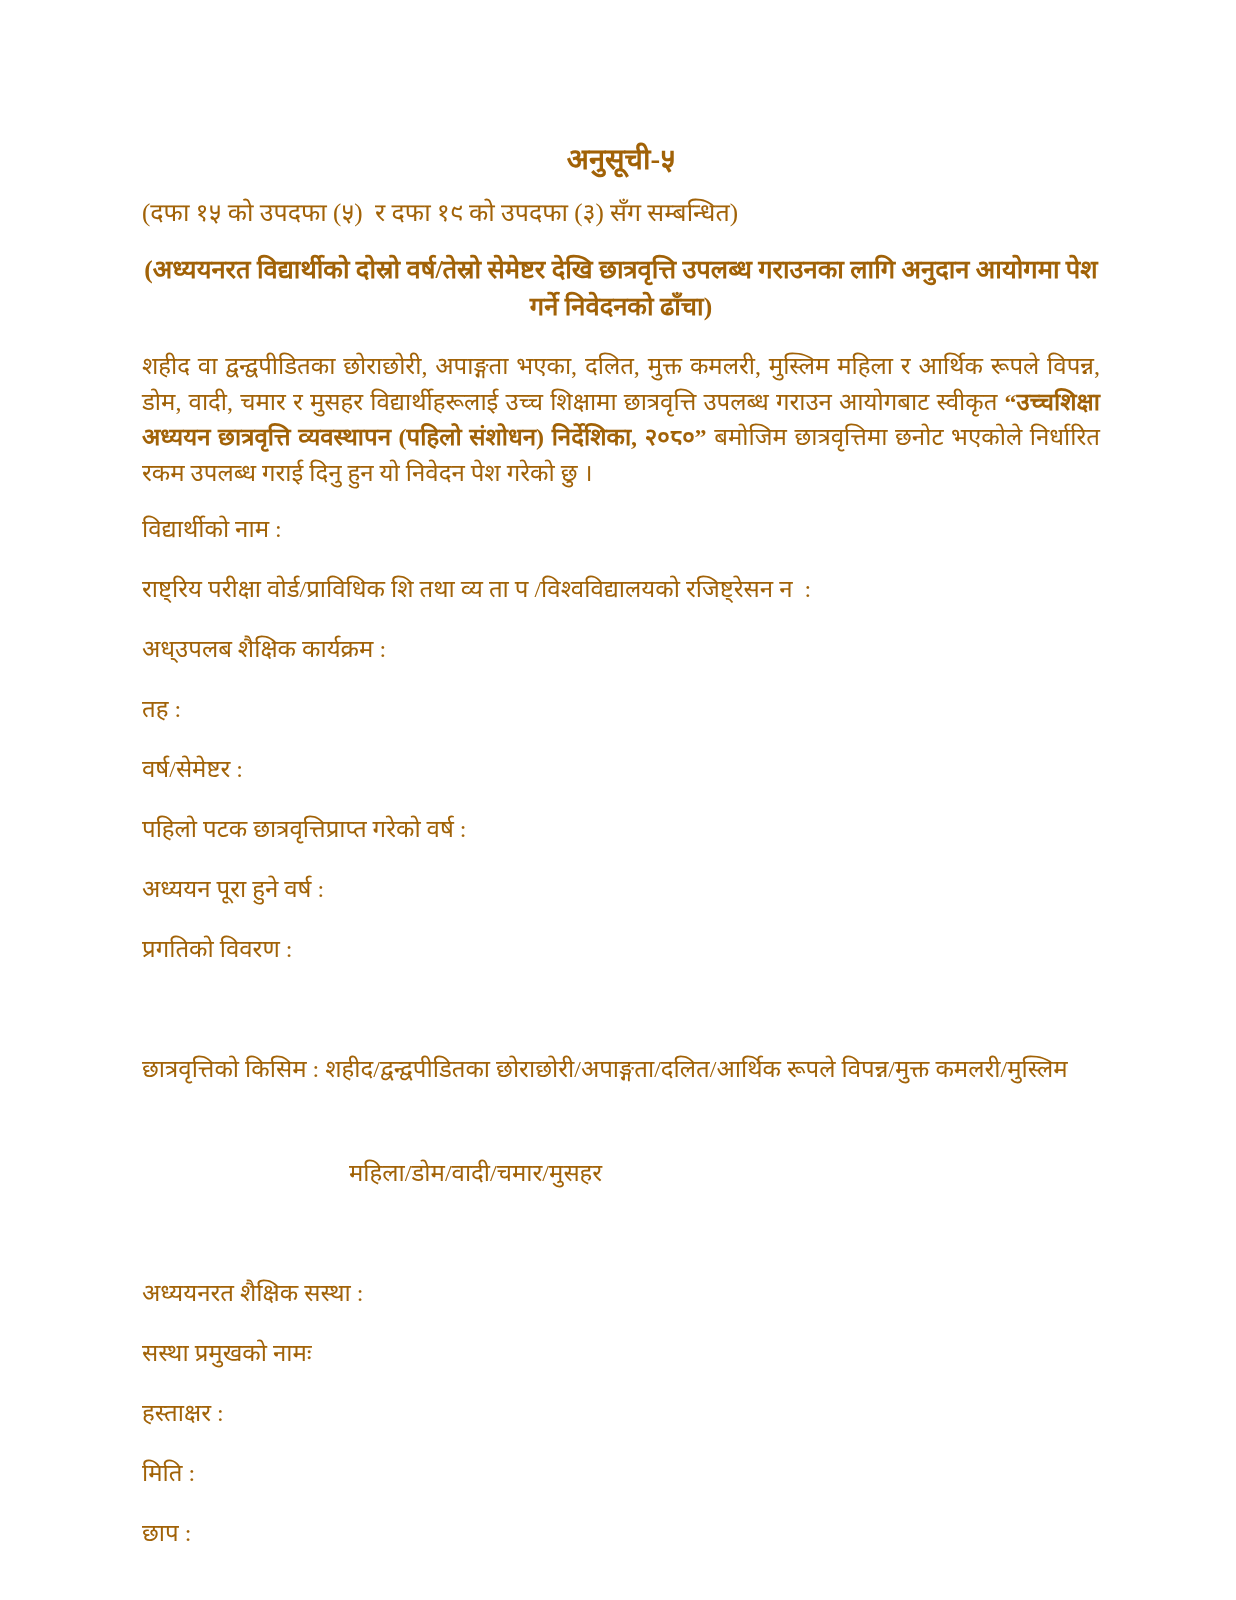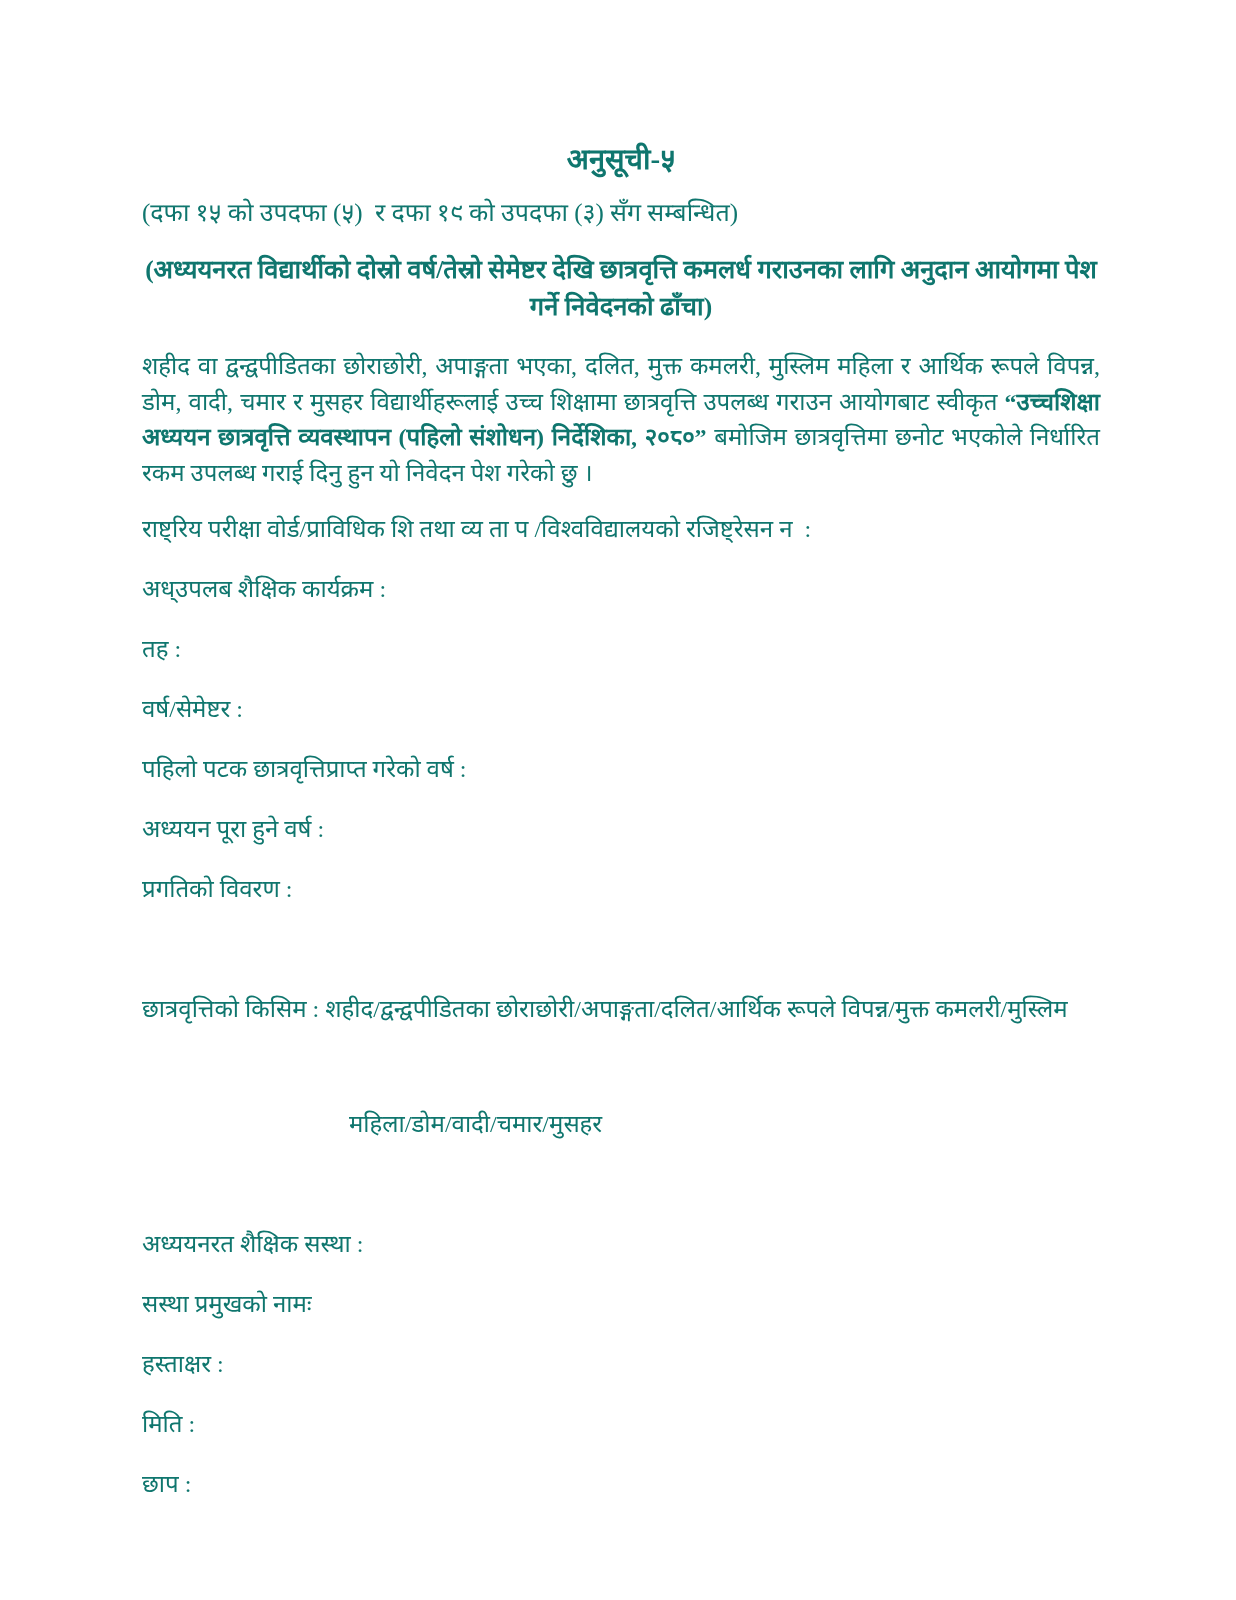--- a/index.html
+++ b/index.html
@@ -5,21 +5,21 @@
   html, body {
     margin: 0;
     padding: 0;
     background: #ffffff;
   }
   .page {
     position: relative;
     width: 1236px;
     height: 1600px;
     background: #ffffff;
-    color: #0f766e;
+    color: #a16207;
     font-family: "Liberation Serif", "DejaVu Serif", serif;
     overflow: hidden;
   }
   .content {
     position: absolute;
     left: 142px;
     top: 142px;
     width: 958px;
   }
   .title {
@@ -57,40 +57,41 @@
   .field {
     line-height: 30px;
     margin-bottom: 30px;
     white-space: pre-wrap;
   }
   .field-inline-label {
     white-space: pre-wrap;
   }
   .type-line2 {
     margin-left: 207px;
-    margin-top: 25px;
+    margin-top: 14px;
     line-height: 30px;
   }
 </style>
 </head>
 <body>
 
 <div class="page">
   <div class="content">
 
     <div class="title">अनुसूची-५</div>
 
     <div class="subtitle">(दफा १५ को उपदफा (५)  र दफा १९ को उपदफा (३) सँग सम्बन्धित)</div>
 
-    <div class="heading">(अध्ययनरत विद्यार्थीको दोस्रो वर्ष/तेस्रो सेमेष्टर देखि छात्रवृत्ति कमलर्ध गराउनका लागि अनुदान आयोगमा पेश गर्ने निवेदनको ढाँचा)</div>
+    <div class="heading">(अध्ययनरत विद्यार्थीको दोस्रो वर्ष/तेस्रो सेमेष्टर देखि छात्रवृत्ति उपलब्ध गराउनका लागि अनुदान आयोगमा पेश गर्ने निवेदनको ढाँचा)</div>
 
     <div class="para"><span>शहीद वा द्वन्द्वपीडितका छोराछोरी, अपाङ्गता भएका, दलित, मुक्त कमलरी, मुस्लिम महिला र आर्थिक रूपले विपन्न, डोम, वादी, चमार र मुसहर विद्यार्थीहरूलाई उच्च शिक्षामा छात्रवृत्ति उपलब्ध गराउन आयोगबाट स्वीकृत </span><span class="bold-span">“उच्चशिक्षा अध्ययन छात्रवृत्ति व्यवस्थापन (पहिलो संशोधन) निर्देशिका, २०८०”</span><span> बमोजिम छात्रवृत्तिमा छनोट भएकोले निर्धारित रकम उपलब्ध गराई दिनु हुन यो निवेदन पेश गरेको छु ।</span></div>
 
     <div class="fields">
 
+      <div class="field">विद्यार्थीको नाम :</div>
 
       <div class="field">राष्ट्रिय परीक्षा वोर्ड/प्राविधिक शि तथा व्य ता प /विश्वविद्यालयको रजिष्ट्रेसन न  :</div>
 
       <div class="field">अध्उपलब शैक्षिक कार्यक्रम :</div>
 
       <div class="field">तह :</div>
 
       <div class="field">वर्ष/सेमेष्टर :</div>
 
       <div class="field">पहिलो पटक छात्रवृत्तिप्राप्त गरेको वर्ष :</div>

